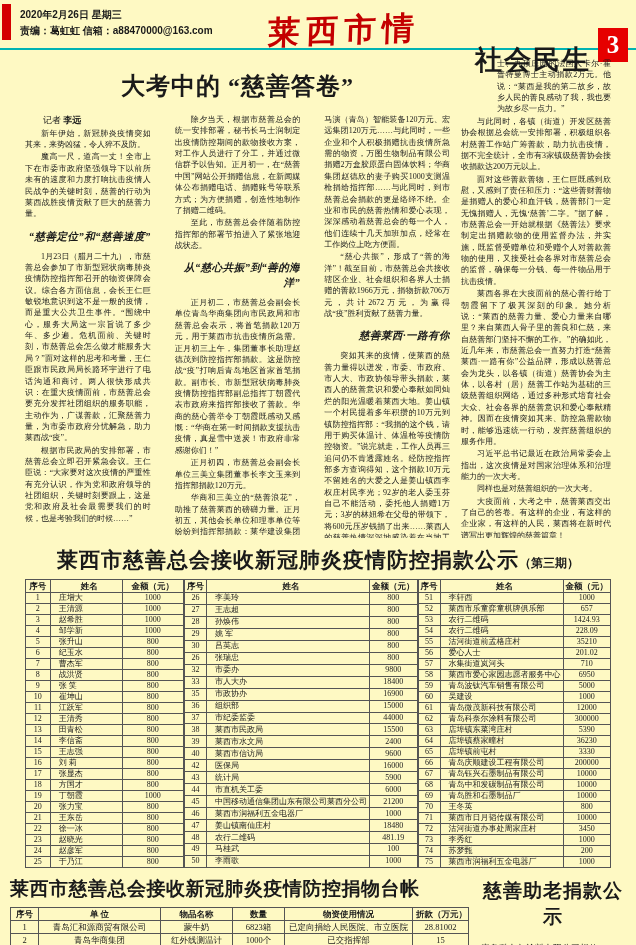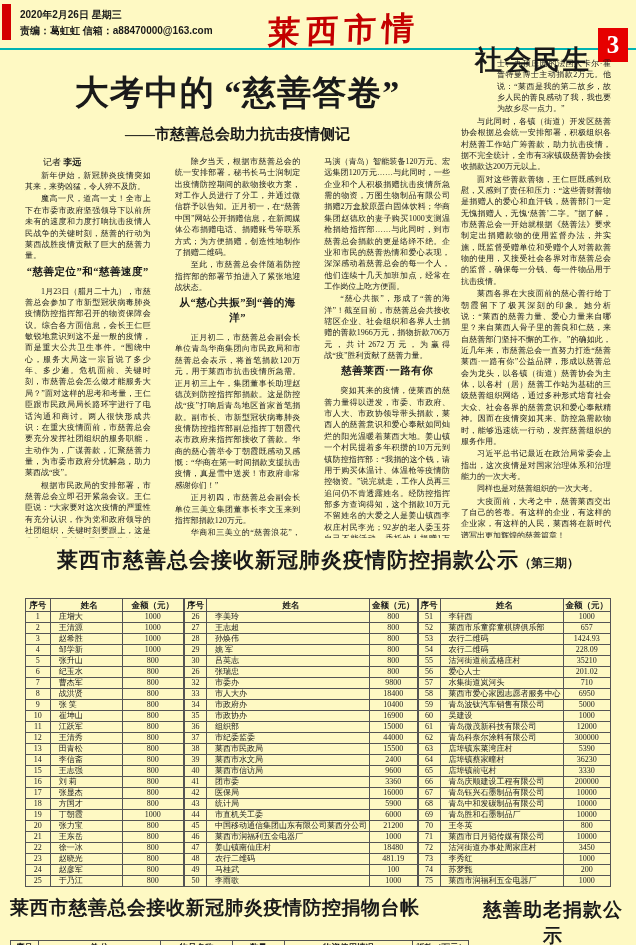--- a/index.html
+++ b/index.html
@@ -14,38 +14,38 @@
   .masthead-wrap { flex:1; text-align:center; padding-top:2px; }
   .masthead { display:inline-block; color:#c40000; font-size:32px; font-weight:900; letter-spacing:6px; transform:rotate(-2deg) skewX(-4deg); font-family:"DejaVu Serif",serif; }
   .header-right { display:flex; align-items:center; gap:7px; padding-top:4px; }
   .section-title { font-size:27px; font-weight:900; font-family:"Liberation Sans",sans-serif; letter-spacing:2px;margin-top:31px; }
   .page-num { width:30px; height:34px; background:#e60000; color:#fff; font-size:25px; font-weight:bold; display:flex; align-items:center; justify-content:center; font-family:"Liberation Serif",serif; }
 
   
   .article { display:flex; padding:6px 25px 0 25px; height:488px; gap:11px; }
   .article-left { width:440px; display:flex; flex-direction:column; }
   .headline-block { text-align:center; padding:14px 0 12px 0; }
-  .headline { font-size:34px; font-weight:900; letter-spacing:1px; }
+  .headline { font-size:24px; font-weight:900; letter-spacing:1px; }
   .subhead { font-size:15px; font-weight:600; margin-top:9px; }
   .cols { display:flex; gap:24px; flex:1; overflow:hidden; }
   .col { flex:1; font-size:8px; line-height:1.42; text-align:justify; overflow:hidden; }
   .col p { margin:0 0 1px 0; text-indent:2em; }
   .col p.noindent { text-indent:0; }
-  .col h3 { font-size:10.5px; text-align:center; margin:3px 0 6px 0; letter-spacing:0.5px; }
+  .col h3 { font-size:10.5px; text-align:right; margin:10px 0 6px 0; letter-spacing:0.5px;font-style:italic; }
   .col-last { width:150px; flex:none; font-size:8px; line-height:1.42; text-align:justify; overflow:hidden; padding-top:2px; }
   .col-last p { margin:0 0 1px 0; text-indent:2em; }
   .col-last p.noindent { text-indent:0;margin-left:36px; }
   .byline { font-size:9px; margin-bottom:3px; text-indent:0; }
   .byline b { font-weight:bold; }
 
   
   .t1-title { text-align:center; font-size:21px; font-weight:900; margin:8px 0 5px 0; letter-spacing:1px; }
   .t1-title .phase { font-size:12px; font-weight:600; letter-spacing:0; }
   .tables { display:flex; padding:0 25px; }
-  table { border-collapse:collapse; table-layout:fixed;margin-top:19px; }
+  table { border-collapse:collapse; table-layout:fixed; }
   .donation th, .donation td { border:1px solid #555; font-size:8px; line-height:10px; height:10px; padding:0 2px; overflow:hidden; white-space:nowrap; }
   .donation th { font-weight:bold; font-size:8.5px; height:13px; text-align:center; }
   .donation th.name-h { text-align:center; padding-left:8px; }
   .donation td:nth-child(1) { text-align:center; }
   .donation td:nth-child(2) { text-align:left; padding-left:8px; }
   .donation td:nth-child(3) { text-align:center; }
 
   
   .bottom { display:flex; padding:6px 10px 0 10px; }
   .bottom-left { width:470px; }
@@ -76,21 +76,20 @@
     <div class="header-right">
       <span class="section-title">社会民生</span>
       <span class="page-num">3</span>
     </div>
   </div>
 
   <div class="article">
     <div class="article-left">
       <div class="headline-block">
         <div class="headline">大考中的 “慈善答卷”</div>
-        <div class="subhead">——市慈善总会助力抗击疫情侧记</div>
       </div>
       <div class="cols">
         <div class="col">
           <p class="byline"><span>记者</span> <b>李远</b></p>
         <p>新年伊始，新冠肺炎疫情突如其来，来势凶猛，令人猝不及防。</p>
             <p>魔高一尺，道高一丈！全市上下在市委市政府坚强领导下以前所未有的速度和力度打响抗击疫情人民战争的关键时刻，慈善的行动为莱西战胜疫情贡献了巨大的慈善力量。</p>
             <h3>“慈善定位”和“慈善速度”</h3>
             <p>1月23日（腊月二十九），市慈善总会参加了市新型冠状病毒肺炎疫情防控指挥部召开的物资保障会议。综合各方面信息，会长王仁巨敏锐地意识到这不是一般的疫情，而是重大公共卫生事件。“围绕中心，服务大局这一宗旨说了多少年、多少遍。危机面前、关键时刻，市慈善总会怎么做才能服务大局？”面对这样的思考和考量，王仁臣跟市民政局局长路环宇进行了电话沟通和商讨。两人很快形成共识：在重大疫情面前，市慈善总会要充分发挥社团组织的服务职能，主动作为，广谋善款，汇聚慈善力量，为市委市政府分忧解急，助力莱西战“疫”。</p>
             <p>根据市民政局的安排部署，市慈善总会立即召开紧急会议。王仁臣说：“大家要对这次疫情的严重性有充分认识，作为党和政府领导的社团组织，关键时刻要跟上，这是党和政府及社会最需要我们的时候，也是考验我们的时候……”</p>
           </div>
@@ -314,25 +313,20 @@
             <td>32</td>
             <td>市委办</td>
             <td>9800</td>
           </tr>
           <tr>
             <td>33</td>
             <td>市人大办</td>
             <td>18400</td>
           </tr>
           <tr>
-            <td>34</td>
-            <td>市政府办</td>
-            <td>10400</td>
-          </tr>
-          <tr>
             <td>35</td>
             <td>市政协办</td>
             <td>16900</td>
           </tr>
           <tr>
             <td>36</td>
             <td>组织部</td>
             <td>15000</td>
           </tr>
           <tr>
@@ -347,25 +341,20 @@
           </tr>
           <tr>
             <td>39</td>
             <td>莱西市水文局</td>
             <td>2400</td>
           </tr>
           <tr>
             <td>40</td>
             <td>莱西市信访局</td>
             <td>9600</td>
-          </tr>
-          <tr>
-            <td>41</td>
-            <td>团市委</td>
-            <td>3360</td>
           </tr>
           <tr>
             <td>42</td>
             <td>医保局</td>
             <td>16000</td>
           </tr>
           <tr>
             <td>43</td>
             <td>统计局</td>
             <td>5900</td>

